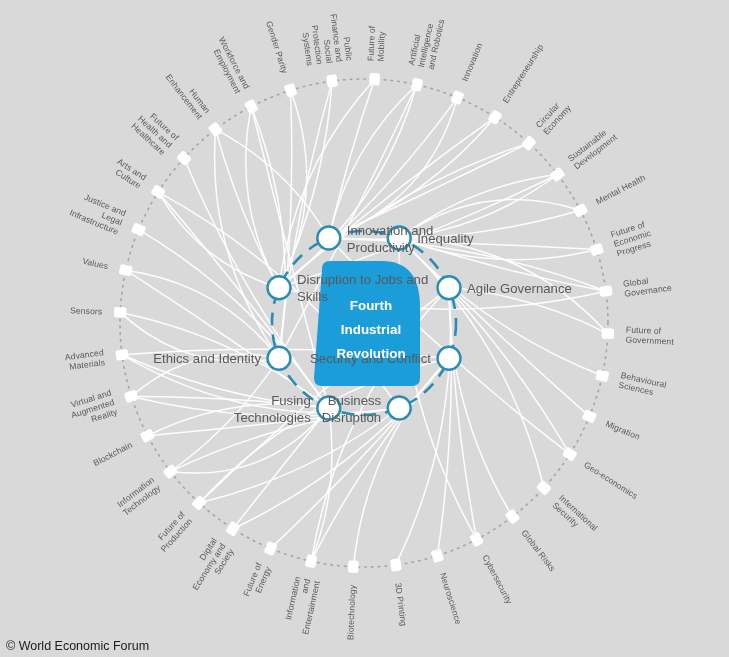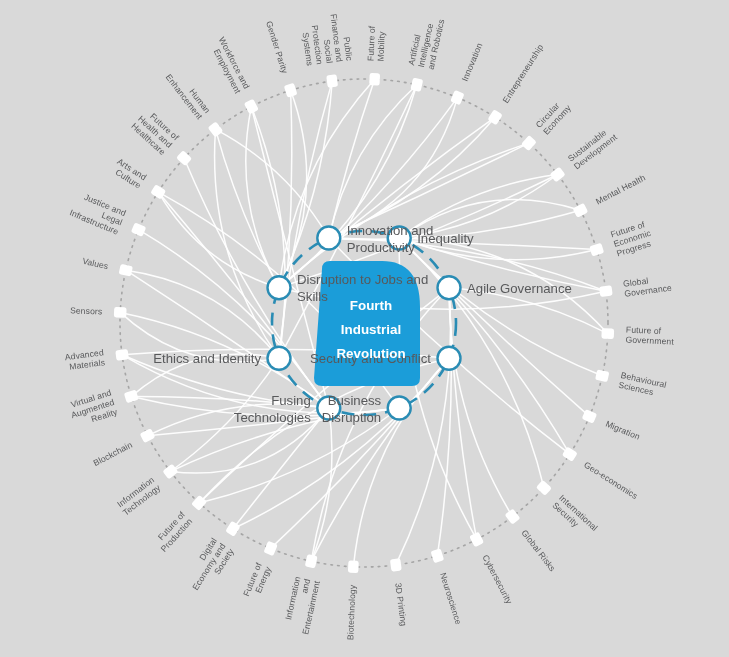--- a/index.html
+++ b/index.html
@@ -326,13 +326,14 @@
         <text class="inner-label" text-anchor="start" x="417.21" y="238.00"><tspan x="417.21" y="243.0">Inequality</tspan></text>
         <text class="inner-label" text-anchor="start" x="467.00" y="287.79"><tspan x="467.00" y="292.8">Agile Governance</tspan></text>
         <text class="inner-label" text-anchor="end" x="431.00" y="358.21"><tspan x="431.00" y="363.2">Security and Conflict</tspan></text>
         <text class="inner-label" text-anchor="end" x="381.21" y="408.00"><tspan x="381.21" y="404.5">Business</tspan><tspan x="381.21" y="421.5">Disruption</tspan></text>
         <text class="inner-label" text-anchor="end" x="310.79" y="408.00"><tspan x="310.79" y="404.5">Fusing</tspan><tspan x="310.79" y="421.5">Technologies</tspan></text>
       </g>
     <g id="center-text">
         <text class="center-text" text-anchor="middle" x="371" y="323"><tspan x="371" y="310">Fourth</tspan><tspan x="371" y="334">Industrial</tspan><tspan x="371" y="358">Revolution</tspan></text>
       </g>
   </svg>
+  <div class="copyright">© World Economic Forum</div>
 </div>
 
 </body></html>

